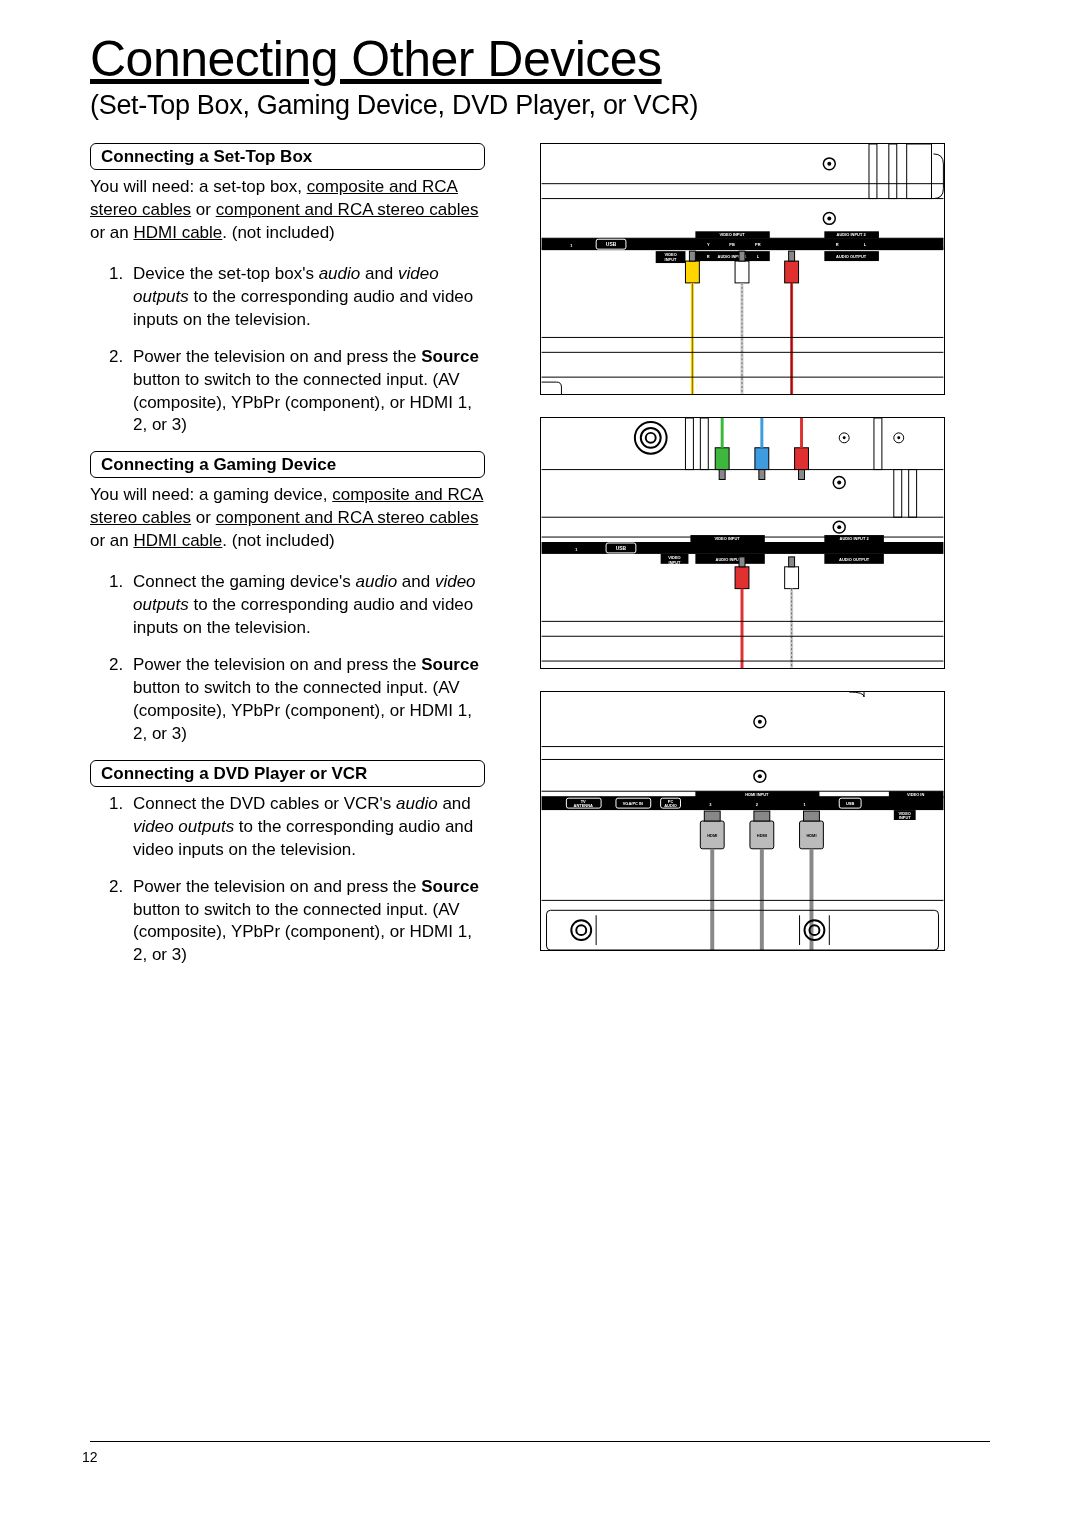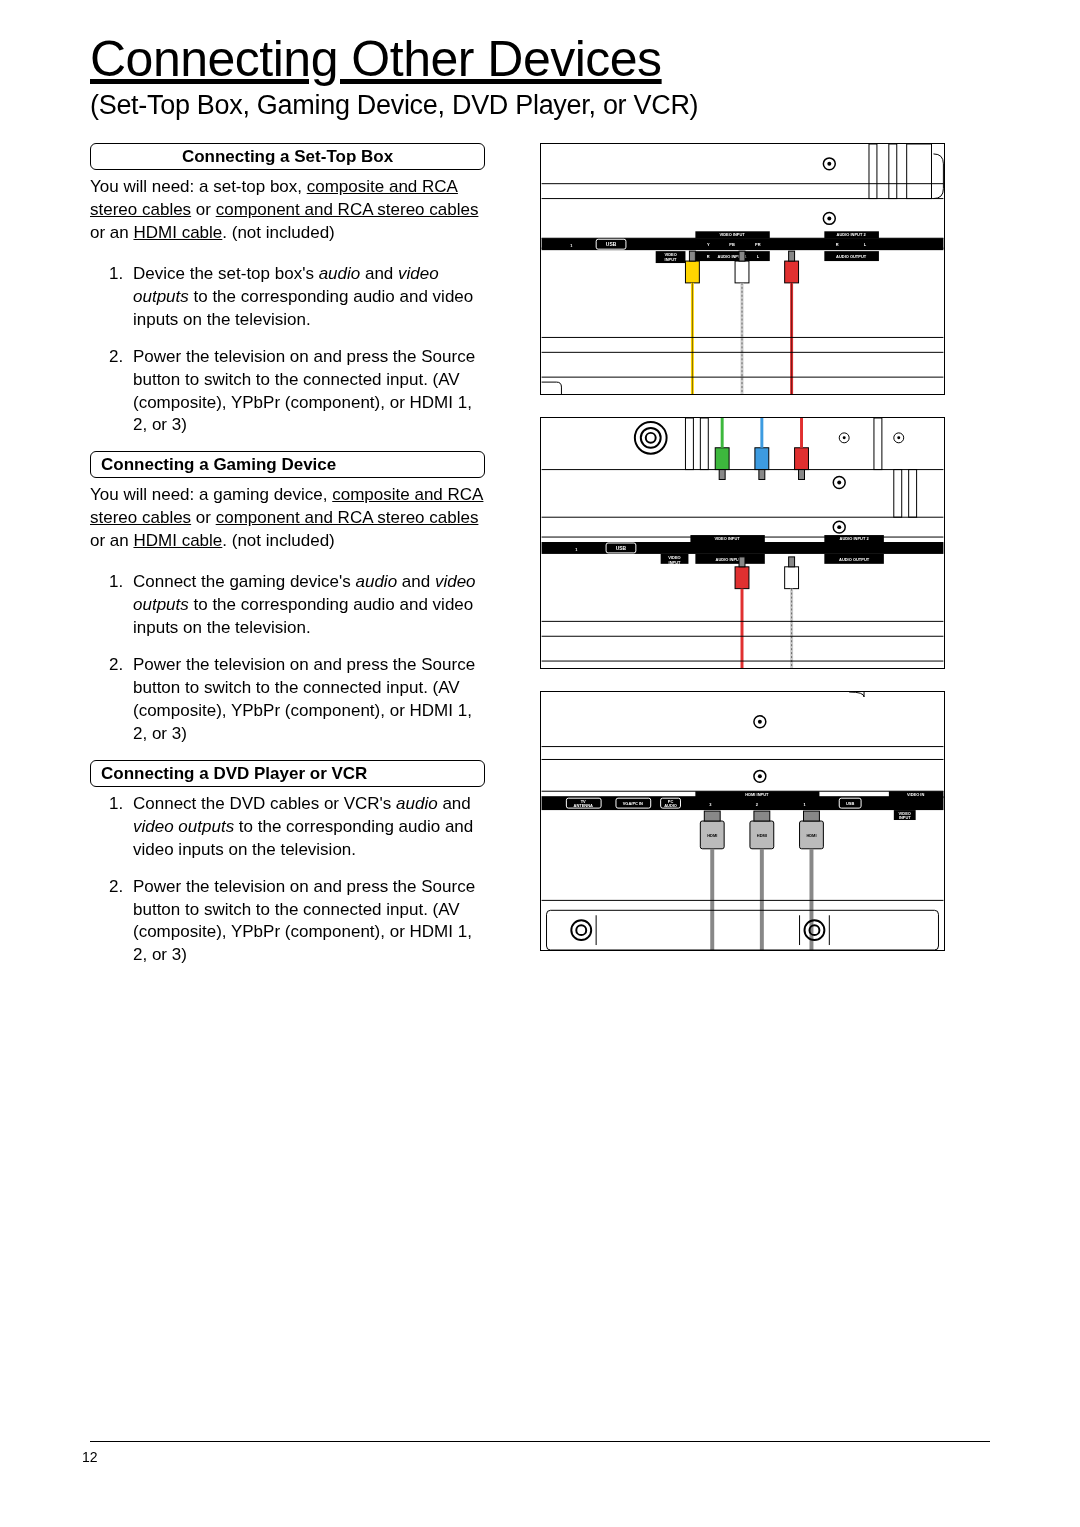--- a/index.html
+++ b/index.html
@@ -33,35 +33,35 @@
   .right-col { width: 405px; }
   .section-header {
     border: 1.5px solid #000;
     border-radius: 6px;
     padding: 3px 10px 2px 10px;
     font-weight: 700;
     font-size: 17px;
     margin-bottom: 6px;
     margin-top: 6px;
   }
-  .left-col .section-header:first-child { margin-top: 0; text-align: center; }
+  .left-col .section-header:first-child { margin-top: 0; }
   .intro {
     font-size: 17px;
     line-height: 1.35;
     margin-bottom: 18px;
   }
   .u { text-decoration: underline; }
   ol {
     padding-left: 38px;
     font-size: 17px;
     line-height: 1.35;
   }
   ol li { margin-bottom: 14px; padding-left: 5px; }
   .italic { font-style: italic; }
-  .bold { font-weight: 400; }
+  .bold { font-weight: 700; }
   .diagram {
     border: 1.5px solid #000;
     width: 405px;
     background: #fff;
     margin-bottom: 22px;
   }
   .d1 { height: 252px; margin-top: 0; }
   .d2 { height: 252px; }
   .d3 { height: 260px; }
   .page-num {

